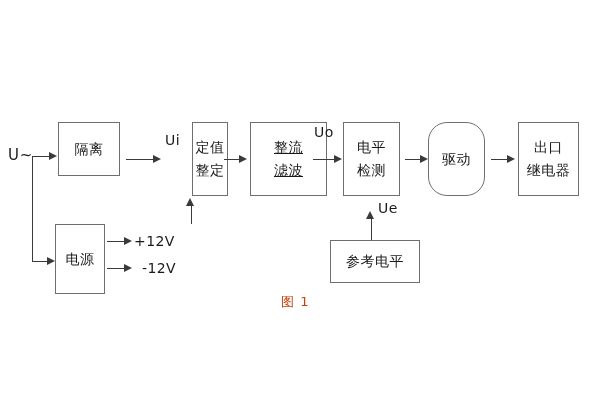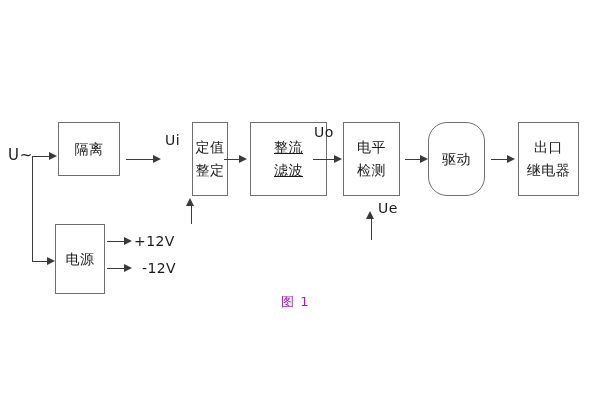--- a/index.html
+++ b/index.html
@@ -42,21 +42,21 @@
     font-size: 14px;
     white-space: nowrap;
     letter-spacing: 0.4px;
   }
   .label.vlt {
     font-size: 15px;
     letter-spacing: 0.8px;
   }
   .caption {
     position: absolute;
-    color: #a21caf;
+    color: #c2410c;
     font-size: 13px;
     letter-spacing: 1px;
     white-space: nowrap;
   }
 
   
   .hline {
     position: absolute;
     height: 0;
     border-top: 1.5px solid #3a3a3a;
@@ -155,16 +155,19 @@
 
   <div class="hline" style="left:107px; top:241px; width:18px;"></div>
   <div class="arrow-r" style="left:124px; top:236.5px;"></div>
   <div class="label" style="left:134px; top:233px;">+12V</div>
 
   <div class="hline" style="left:107px; top:268px; width:18px;"></div>
   <div class="arrow-r" style="left:124px; top:263.5px;"></div>
   <div class="label" style="left:142px; top:260px;">-12V</div>
 
 
+  <div class="block" style="left:330px; top:240px; width:90px; height:43px;">
+    <span class="ln">参考电平</span>
+  </div>
 
   <div class="caption" style="left:281px; top:293px;">图 1</div>
 
 </div>
 
 </body></html>

